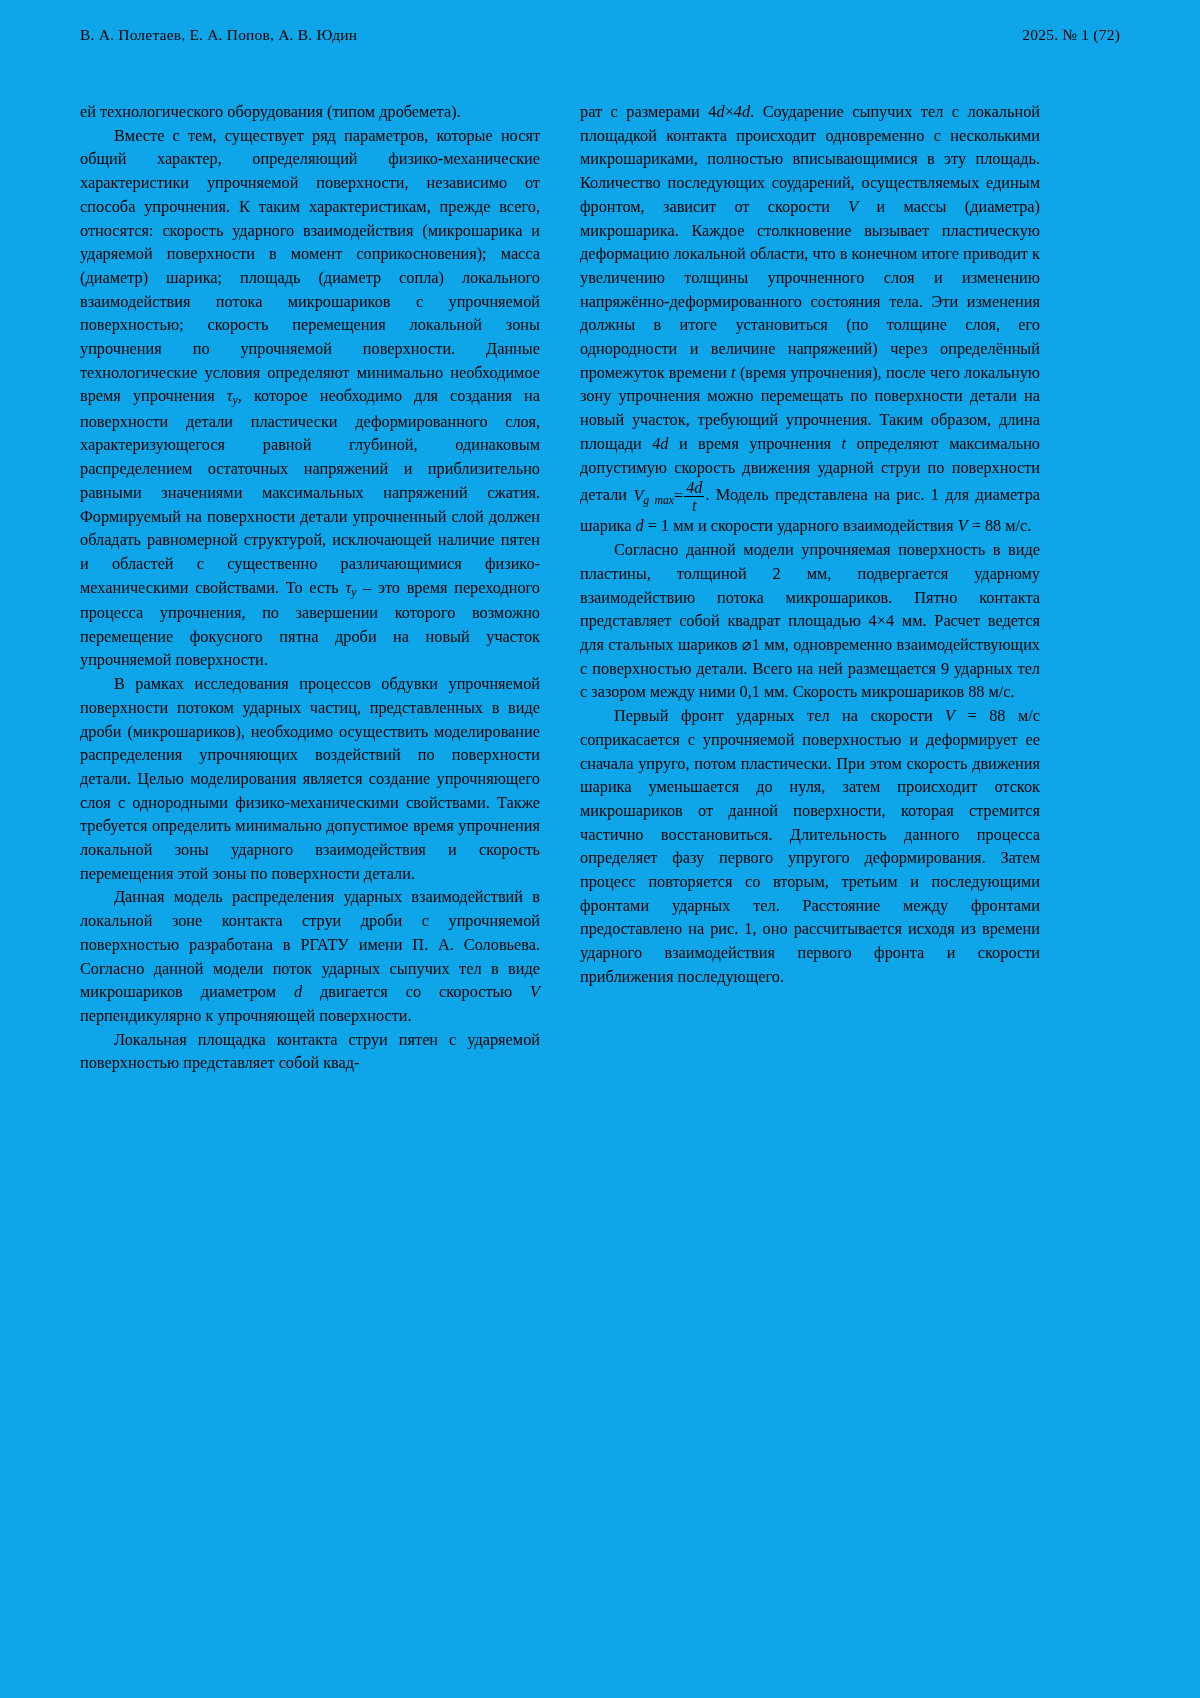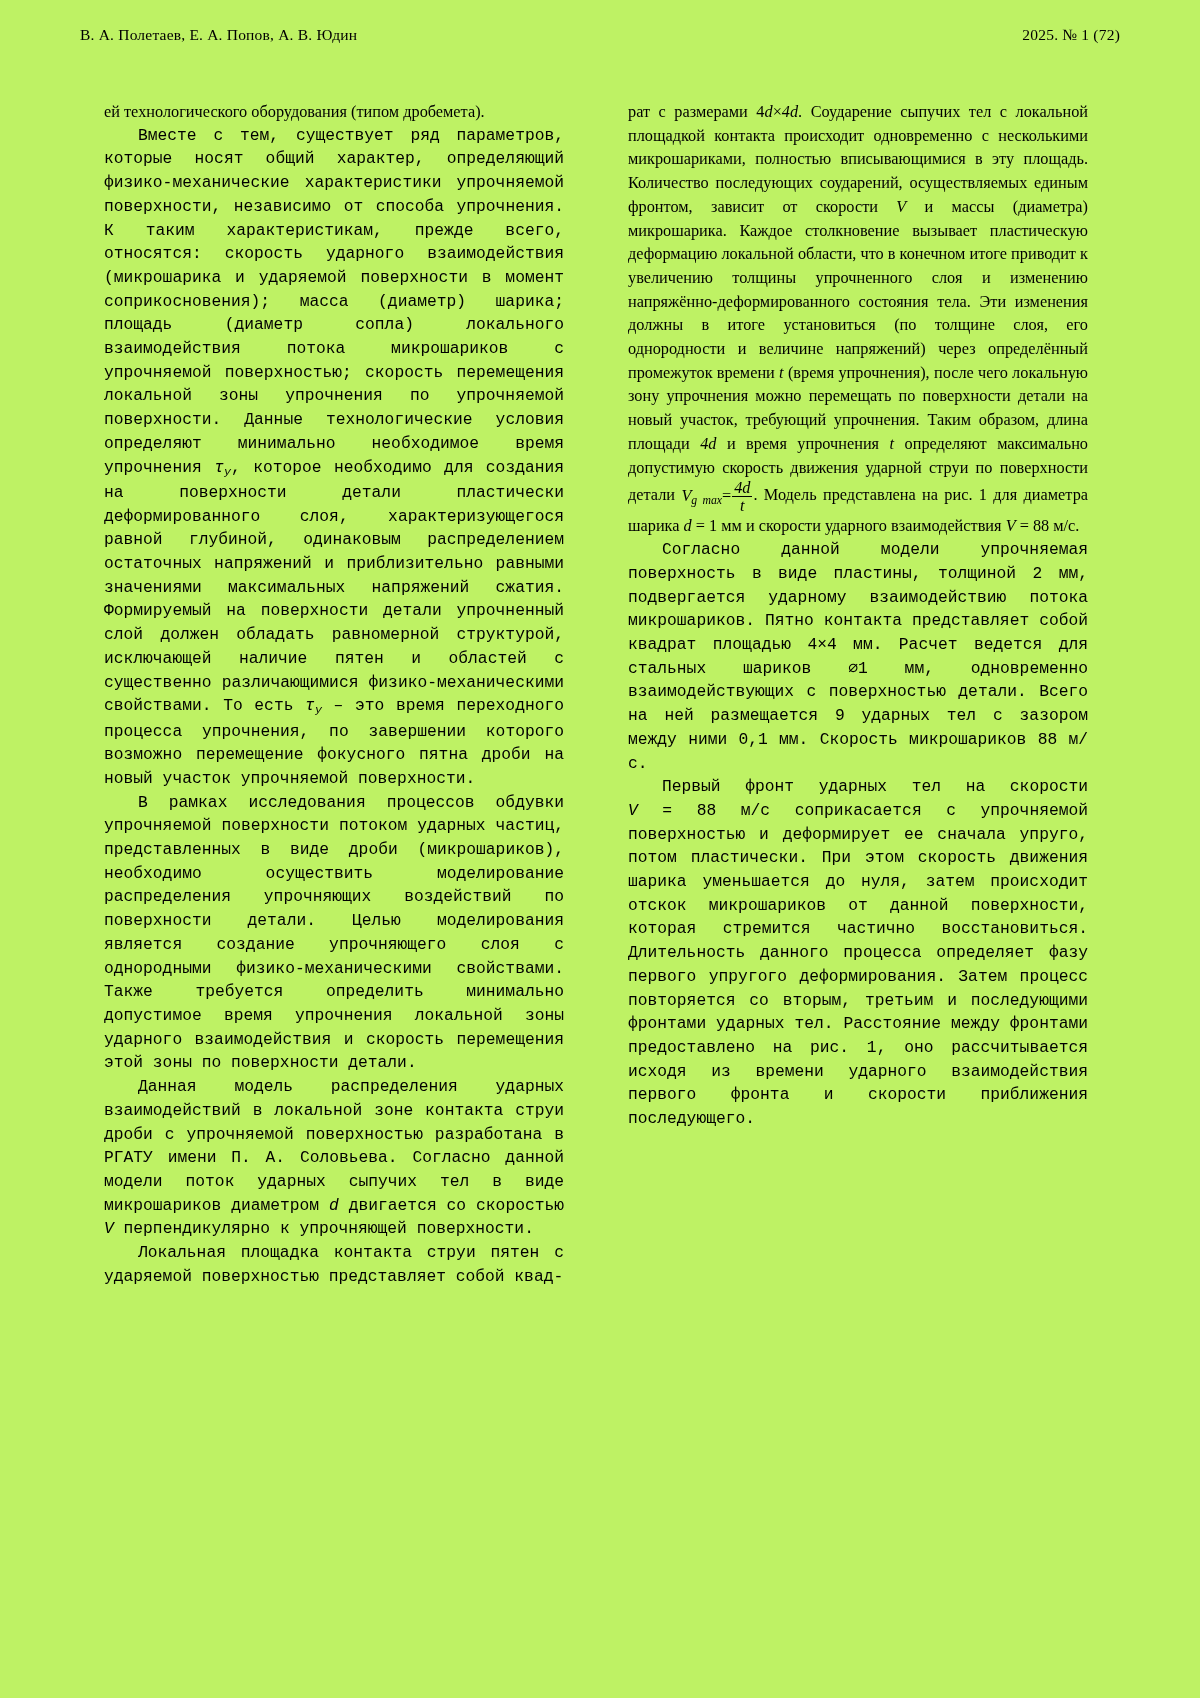--- a/index.html
+++ b/index.html
@@ -4,21 +4,21 @@
 <style>
   html, body {
     margin: 0;
     padding: 0;
     background: #ffffff;
   }
   .page {
     position: relative;
     width: 1200px;
     height: 1698px;
-    background: #bef264;
+    background: #0ea5e9;
     font-family: "Liberation Serif", serif;
     color: #000000;
     box-sizing: border-box;
   }
   .header {
     position: absolute;
     top: 26px;
     left: 80px;
     width: 1040px;
     display: flex;
@@ -36,33 +36,31 @@
   .columns {
     position: absolute;
     top: 100px;
     left: 80px;
     width: 1040px;
     display: flex;
     gap: 40px;
   }
   .col {
     width: 460px;
-    margin-left: 24px;
   }
   p {
     margin: 0;
     font-size: 16.3px;
     line-height: 1.455;
     text-align: justify;
     text-justify: inter-word;
     hyphens: manual;
   }
   p.indent {
     text-indent: 34px;
-    font-family: Liberation Mono, monospace;
   }
   i, .mi {
     font-style: italic;
   }
   .sub {
     font-size: 0.72em;
     vertical-align: -0.28em;
   }
   .frac {
     display: inline-block;

